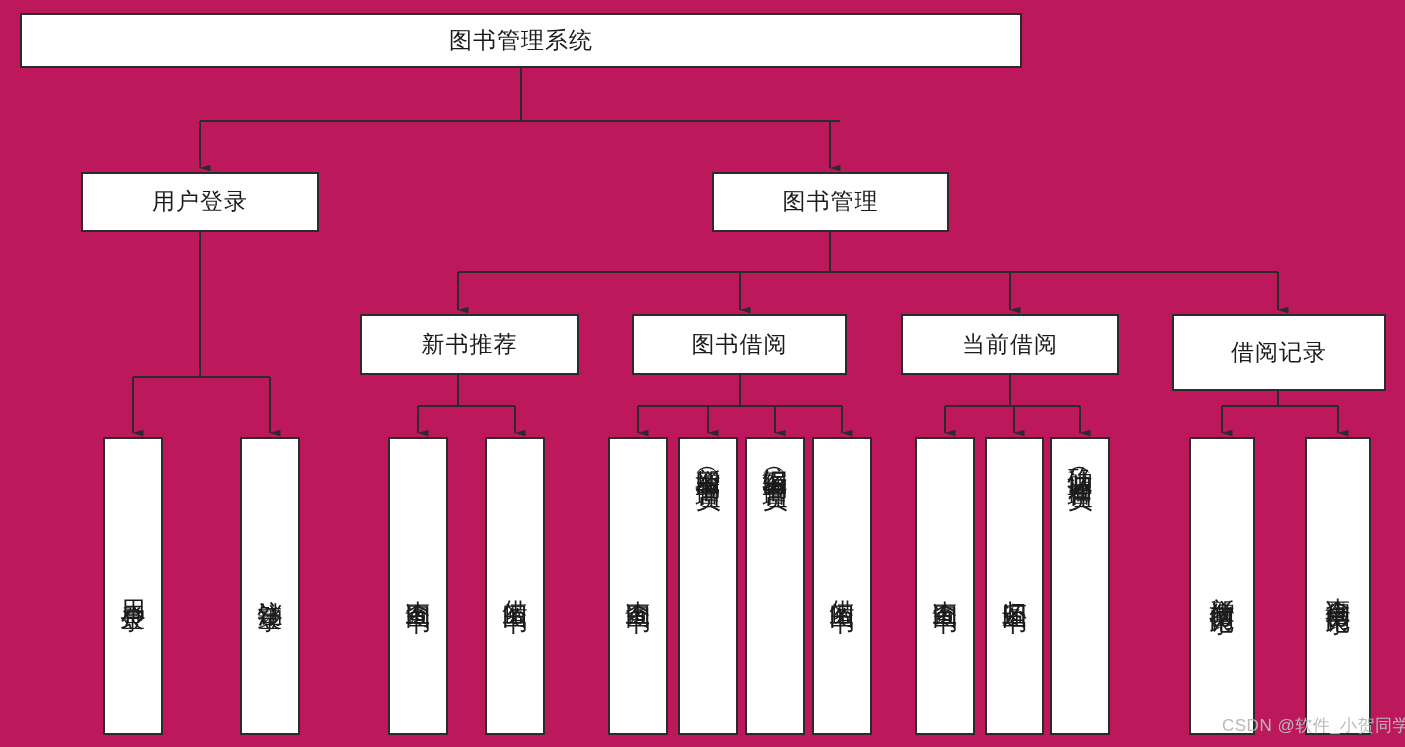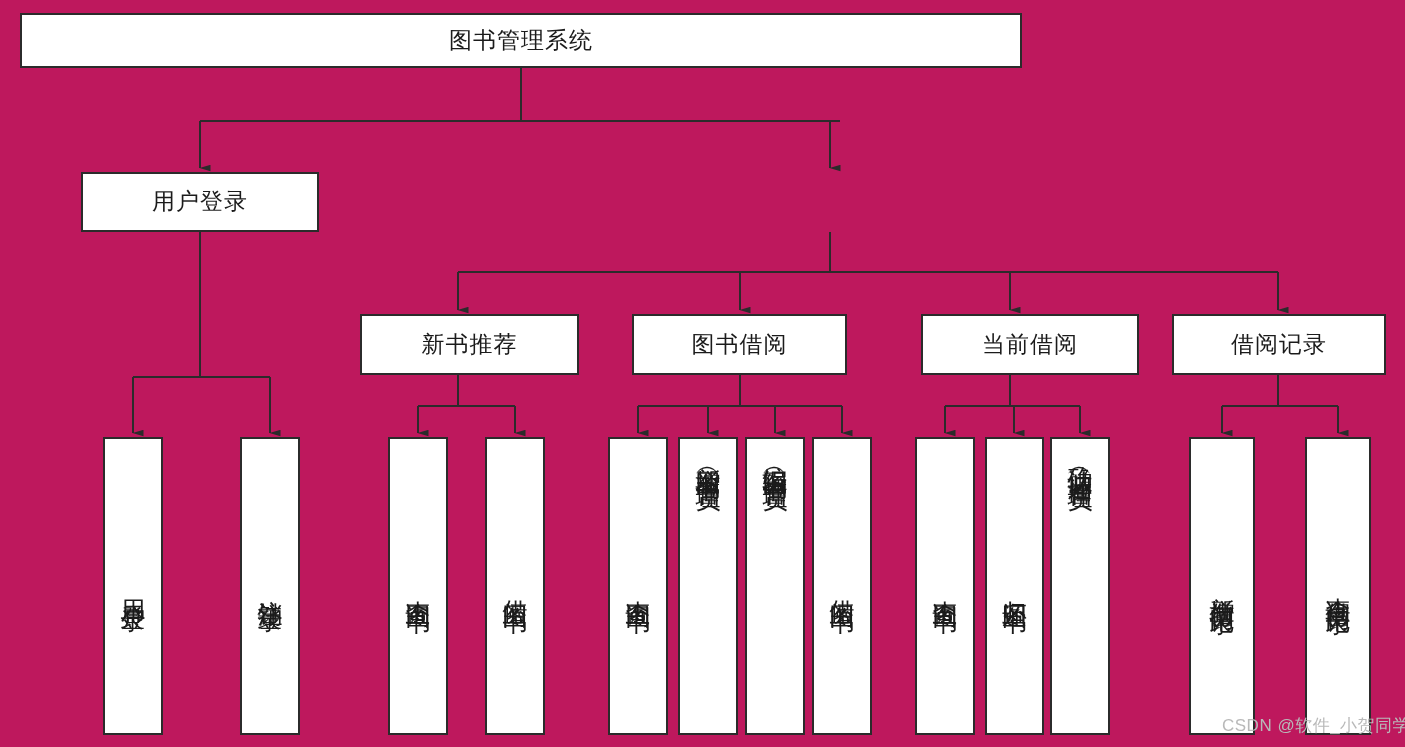--- a/index.html
+++ b/index.html
@@ -134,31 +134,34 @@
     </g>
   </svg>
 
   <div class="node horizontal" style="left:20px; top:13px; width:1002px; height:55px;">
     <span class="node-label">图书管理系统</span>
   </div>
 
   <div class="node horizontal" style="left:81px; top:172px; width:238px; height:60px;">
     <span class="node-label">用户登录</span>
   </div>
+  <div class="node horizontal" style="left:712px; top:172px; width:237px; height:60px;">
+    <span class="node-label">图书管理</span>
+  </div>
 
   <div class="node horizontal" style="left:360px; top:314px; width:219px; height:61px;font-family:Liberation Serif, serif;">
     <span class="node-label">新书推荐</span>
   </div>
   <div class="node horizontal" style="left:632px; top:314px; width:215px; height:61px;">
     <span class="node-label">图书借阅</span>
   </div>
-  <div class="node horizontal" style="left:901px; top:314px; width:218px; height:61px;margin-left:20px;">
+  <div class="node horizontal" style="left:901px; top:314px; width:218px; height:61px;">
     <span class="node-label">当前借阅</span>
   </div>
-  <div class="node horizontal" style="left:1172px; top:314px; width:214px; height:61px;">
+  <div class="node horizontal" style="left:1172px; top:314px; width:214px; height:77px;">
     <span class="node-label">借阅记录</span>
   </div>
 
   <div class="node vertical leaf-mid" style="left:103px; top:437px; width:60px; height:298px;">
     <span class="node-label">用户登录</span>
   </div>
   <div class="node vertical leaf-mid" style="left:240px; top:437px; width:60px; height:298px;">
     <span class="node-label">注销登录</span>
   </div>
 

